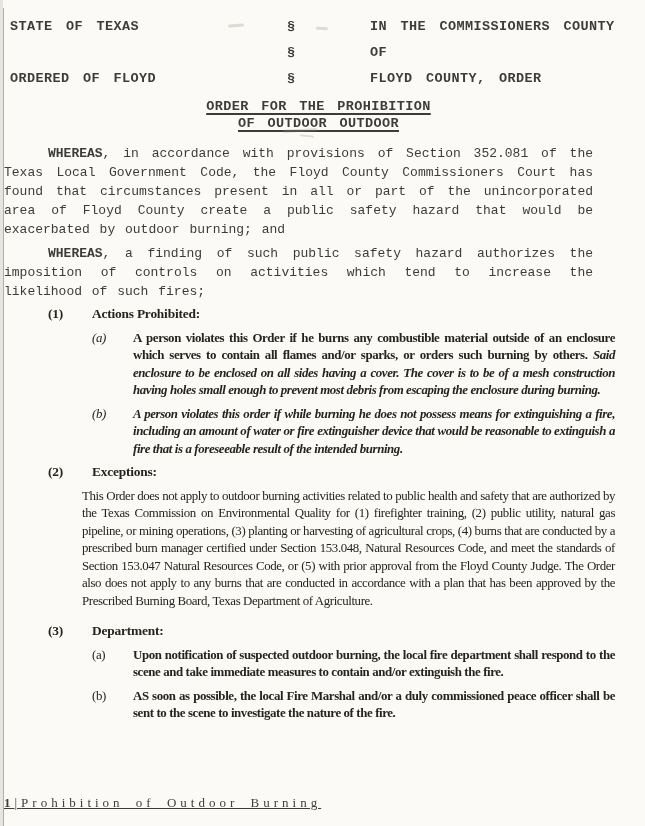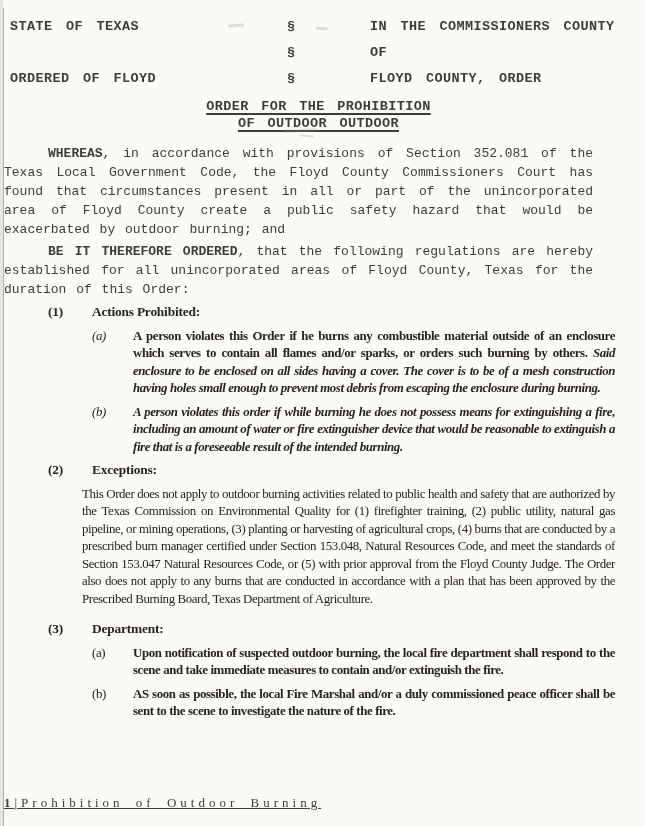--- a/index.html
+++ b/index.html
@@ -145,21 +145,21 @@
       <span class="cap-right">FLOYD COUNTY, ORDER</span>
     </div>
   </div>
 
   <div class="title-block">
     <div><span class="title-line">ORDER FOR THE PROHIBITION</span></div>
     <div><span class="title-line">OF OUTDOOR OUTDOOR</span></div>
   </div>
 
   <p class="recital r1"><span class="lead">WHEREAS</span><span>, in accordance with provisions of Section 352.081 of the Texas Local Government Code, the Floyd County Commissioners Court has found that circumstances present in all or part of the unincorporated area of Floyd County create a public safety hazard that would be exacerbated by outdoor burning; and</span></p>
-  <p class="recital r3"><span class="lead">BE IT THEREFORE ORDERED</span><span>, that the following regulations are hereby established for all unincorporated areas of Floyd County, Texas for the duration of this Order:</span></p>
+  <p class="recital r2"><span class="lead">WHEREAS</span><span>, a finding of such public safety hazard authorizes the imposition of controls on activities which tend to increase the likelihood of such fires;</span></p>
 
   <section class="sec sec1">
     <div class="sec-head">
       <span class="sec-num">(1)</span>
       <span class="sec-title">Actions Prohibited:</span>
     </div>
     <div class="sub-item first">
       <span class="sub-label ital">(a)</span>
       <span class="sub-text"><span>A person violates this Order if he burns any combustible material outside of an enclosure which serves to contain all flames and/or sparks, or orders such burning by others.</span>
         <span class="ital">Said enclosure to be enclosed on all sides having a cover.  The cover is to be of a mesh construction having holes small enough to prevent most debris from escaping the enclosure during burning.</span></span>

